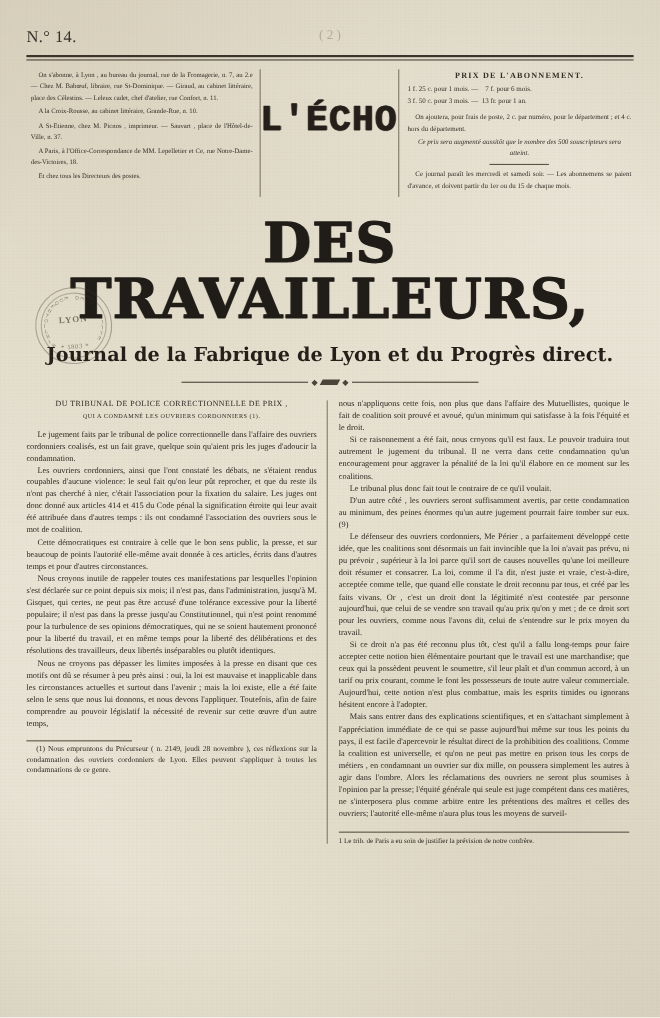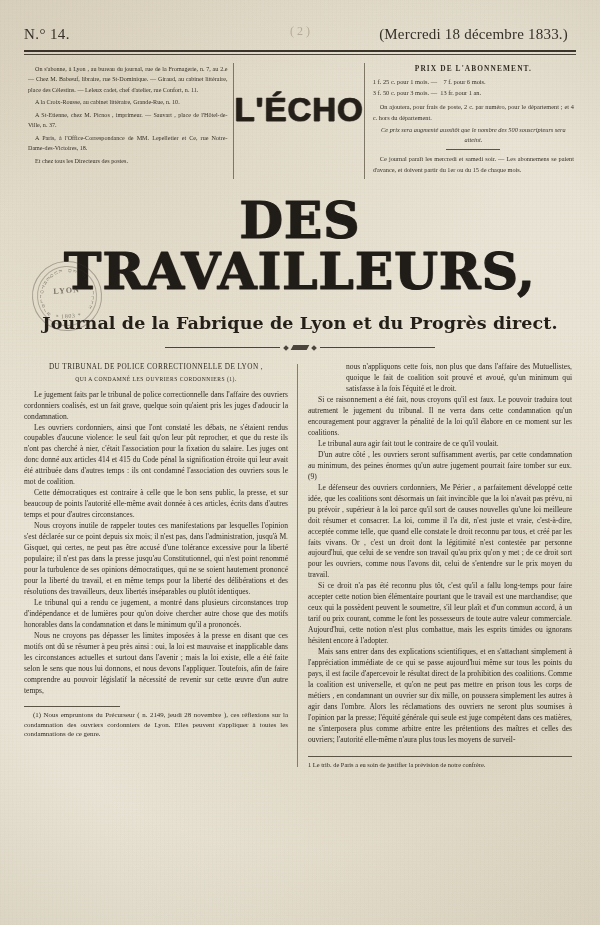--- a/index.html
+++ b/index.html
@@ -38,20 +38,21 @@
     z-index: 2;
   }
 
   
   .topline {
     display: flex;
     align-items: baseline;
     justify-content: space-between;
     padding-top: 26px;
     position: relative;
+    flex-direction: column;
   }
   .issue-no {
     font-size: 15px;
     letter-spacing: .4px;
     color: #35302a;
   }
   .issue-date {
     font-size: 15px;
     letter-spacing: .2px;
     color: #35302a;
@@ -97,21 +98,21 @@
   }
 
   .head-col-mid {
     flex: 1;
     display: flex;
     align-items: flex-start;
     justify-content: center;
     padding-top: 30px;
   }
   .echo {
-    font-family: Liberation Sans, sans-serif;
+    font-family: Liberation Mono, monospace;
     font-weight: bold;
     font-size: 33px;
     letter-spacing: 1px;
     color: #241f19;
     text-shadow:
       1px 0 0 rgba(36,31,25,.55),
       -1px 0 0 rgba(36,31,25,.35),
       0 1px 0 rgba(36,31,25,.30);
     -webkit-text-stroke: 0.6px #241f19;
   }
@@ -258,21 +259,21 @@
   }
   .col.left { padding-right: 9px; }
   .col.right { padding-left: 10px; }
   .col-sep {
     width: 0;
     border-left: 1px solid #6e6454;
     margin: 2px 0 2px 0;
     opacity: .8;
   }
   .col p { margin: 0; text-indent: 10px; }
-  .col p.noind { text-indent: 0; margin-left: 38px; }
+  .col p.noind { text-indent: 0; }
   .art-title {
     text-align: center;
     font-family: "DejaVu Serif", serif;
     font-weight: bold;
     font-size: 15px;
     letter-spacing: .2px;
     margin: 0 0 5px 0;
     color: #221e18;
   }
   .art-sub1 {
@@ -306,21 +307,20 @@
 </head>
 <body>
 
 <div id="page">
   <div id="grain"></div>
   <div id="sheet">
 
     <div class="topline">
       <div class="issue-no">N.° 14.</div>
       <div class="pagemark">( 2 )</div>
-      <div class="issue-date">(Mercredi 18 décembre 1833.)</div>
     </div>
     <div class="rule-double"></div>
 
     <div class="headstrip">
 
       <div class="head-col-left">
         <p>On s'abonne, à Lyon , au bureau du journal, rue de la Fromagerie, n. 7, au 2.e — Chez M. Babœuf, libraire, rue St-Dominique. — Giraud, au cabinet littéraire, place des Célestins. — Leleux cadet, chef d'atelier, rue Confort, n. 11.</p>
         <p>A la Croix-Rousse, au cabinet littéraire, Grande-Rue, n. 10.</p>
         <p>A St-Etienne, chez M. Picnos , imprimeur. — Sauvart , place de l'Hôtel-de-Ville, n. 37.</p>
         <p>A Paris, à l'Office-Correspondance de MM. Lepelletier et Ce, rue Notre-Dame-des-Victoires, 18.</p>
@@ -387,40 +387,39 @@
         <s></s>
         <b></b>
         <s></s>
         <i></i>
       </div>
     </div>
 
     <div class="body">
 
       <div class="col left">
-        <div class="art-sub1">DU TRIBUNAL DE POLICE CORRECTIONNELLE DE LYON ,</div>
+        <div class="art-sub1">DU TRIBUNAL DE POLICE CORRECTIONNELLE DE PRIX ,</div>
         <div class="art-sub2">QUI A CONDAMNÉ LES OUVRIERS CORDONNIERS (1).</div>
 
         <p>Le jugement faits par le tribunal de police correctionnelle dans l'affaire des ouvriers cordonniers coalisés, est un fait grave, quelque soin qu'aient pris les juges d'adoucir la condamnation.</p>
         <p>Les ouvriers cordonniers, ainsi que l'ont constaté les débats, ne s'étaient rendus coupables d'aucune violence: le seul fait qu'on leur pût reprocher, et que du reste ils n'ont pas cherché à nier, c'était l'association pour la fixation du salaire. Les juges ont donc donné aux articles 414 et 415 du Code pénal la signification étroite qui leur avait été attribuée dans d'autres temps : ils ont condamné l'association des ouvriers sous le mot de coalition.</p>
         <p>Cette démocratiques est contraire à celle que le bon sens public, la presse, et sur beaucoup de points l'autorité elle-même avait donnée à ces articles, écrits dans d'autres temps et pour d'autres circonstances.</p>
         <p>Nous croyons inutile de rappeler toutes ces manifestations par lesquelles l'opinion s'est déclarée sur ce point depuis six mois; il n'est pas, dans l'administration, jusqu'à M. Gisquet, qui certes, ne peut pas être accusé d'une tolérance excessive pour la liberté populaire; il n'est pas dans la presse jusqu'au Constitutionnel, qui n'est point renommé pour la turbulence de ses opinions démocratiques, qui ne se soient hautement prononcé pour la liberté du travail, et en même temps pour la liberté des délibérations et des résolutions des travailleurs, deux libertés inséparables ou plutôt identiques.</p>
-        <p>Le tribunal qui a rendu ce jugement, a montré dans plusieurs circonstances trop d'indépendance et de lumières pour qu'on doive chercher autre chose que des motifs honorables dans la condamnation et dans le minimum qu'il a prononcés.</p>
         <p>Nous ne croyons pas dépasser les limites imposées à la presse en disant que ces motifs ont dû se résumer à peu près ainsi : oui, la loi est mauvaise et inapplicable dans les circonstances actuelles et surtout dans l'avenir ; mais la loi existe, elle a été faite selon le sens que nous lui donnons, et nous devons l'appliquer. Toutefois, afin de faire comprendre au pouvoir législatif la nécessité de revenir sur cette œuvre d'un autre temps,</p>
 
         <div class="foot-rule"></div>
         <div class="footnote">(1) Nous empruntons du Précurseur ( n. 2149, jeudi 28 novembre ), ces réflexions sur la condamnation des ouvriers cordonniers de Lyon. Elles peuvent s'appliquer à toutes les condamnations de ce genre.</div>
       </div>
 
       <div class="col-sep"></div>
 
       <div class="col right">
         <p class="noind">nous n'appliquons cette fois, non plus que dans l'affaire des Mutuellistes, quoique le fait de coalition soit prouvé et avoué, qu'un minimum qui satisfasse à la fois l'équité et le droit.</p>
         <p>Si ce raisonnement a été fait, nous croyons qu'il est faux. Le pouvoir traduira tout autrement le jugement du tribunal. Il ne verra dans cette condamnation qu'un encouragement pour aggraver la pénalité de la loi qu'il élabore en ce moment sur les coalitions.</p>
-        <p>Le tribunal aura agir fait tout le contraire de ce qu'il voulait.</p>
+        <p>Le tribunal plus donc fait tout le contraire de ce qu'il voulait.</p>
         <p>D'un autre côté , les ouvriers seront suffisamment avertis, par cette condamnation au minimum, des peines énormes qu'un autre jugement pourrait faire tomber sur eux. (9)</p>
         <p>Le défenseur des ouvriers cordonniers, Me Périer , a parfaitement développé cette idée, que les coalitions sont désormais un fait invincible que la loi n'avait pas prévu, ni pu prévoir , supérieur à la loi parce qu'il sort de causes nouvelles qu'une loi meilleure doit résumer et consacrer. La loi, comme il l'a dit, n'est juste et vraie, c'est-à-dire, acceptée comme telle, que quand elle constate le droit reconnu par tous, et créé par les faits vivans. Or , c'est un droit dont la légitimité n'est contestée par personne aujourd'hui, que celui de se vendre son travail qu'au prix qu'on y met ; de ce droit sort pour les ouvriers, comme nous l'avons dit, celui de s'entendre sur le prix moyen du travail.</p>
         <p>Si ce droit n'a pas été reconnu plus tôt, c'est qu'il a fallu long-temps pour faire accepter cette notion bien élémentaire pourtant que le travail est une marchandise; que ceux qui la possèdent peuvent le soumettre, s'il leur plaît et d'un commun accord, à un tarif ou prix courant, comme le font les possesseurs de toute autre valeur commerciale. Aujourd'hui, cette notion n'est plus combattue, mais les esprits timides ou ignorans hésitent encore à l'adopter.</p>
         <p>Mais sans entrer dans des explications scientifiques, et en s'attachant simplement à l'appréciation immédiate de ce qui se passe aujourd'hui même sur tous les points du pays, il est facile d'apercevoir le résultat direct de la prohibition des coalitions. Comme la coalition est universelle, et qu'on ne peut pas mettre en prison tous les corps de métiers , en condamnant un ouvrier sur dix mille, on poussera simplement les autres à agir dans l'ombre. Alors les réclamations des ouvriers ne seront plus soumises à l'opinion par la presse; l'équité générale qui seule est juge compétent dans ces matières, ne s'interposera plus comme arbitre entre les prétentions des maîtres et celles des ouvriers; l'autorité elle-même n'aura plus tous les moyens de surveil-</p>
 
         <div class="foot-rule wide"></div>
         <div class="footnote small">1 Le trib. de Paris a eu soin de justifier la prévision de notre confrère.</div>
       </div>
     </div>
 

